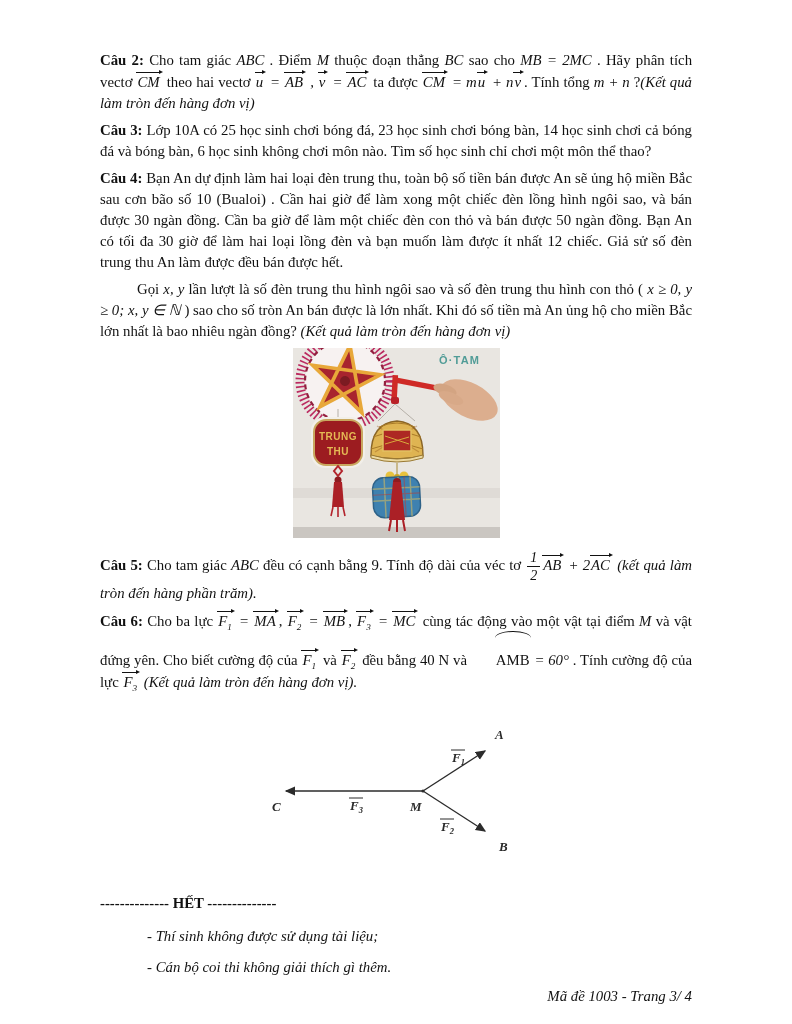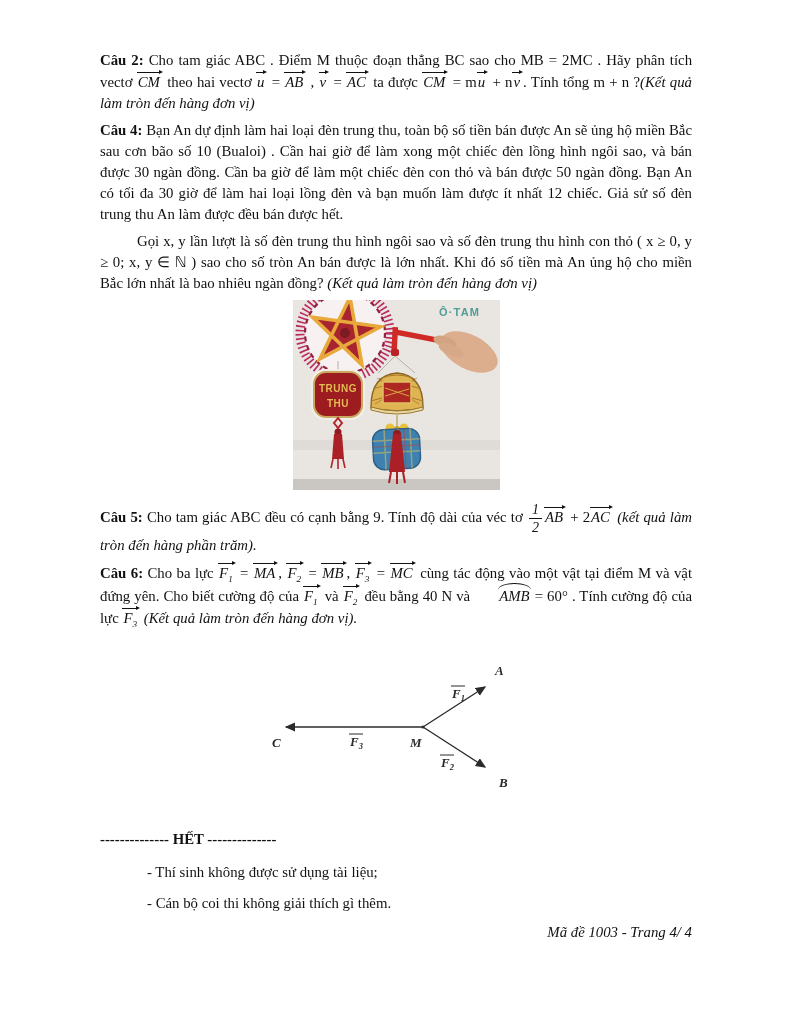--- a/index.html
+++ b/index.html
@@ -3,53 +3,54 @@
 <meta charset="utf-8">
 <style>
   html,body{margin:0;padding:0;}
   body{width:792px;height:1024px;background:#ffffff;overflow:hidden;
        font-family:"Liberation Serif", serif;color:#111;}
   .page{padding:50px 100px 0 100px;box-sizing:border-box;}
   p.para{font-size:14.8px;line-height:1.42;text-align:justify;margin:0 0 6px 0;}
   p.para.indent{text-indent:37px;}
   .b{font-weight:bold;}
   .i{font-style:italic;}
-  .m{}
+  .m{font-style:italic;}
   
   .vec{font-style:italic;position:relative;display:inline-block;padding:2px 3px 0 1px;line-height:1.25;}
   .vec::before{content:"";position:absolute;top:1px;left:0;right:4px;height:1px;background:#111;}
   .vec::after{content:"";position:absolute;top:-1px;right:0;width:0;height:0;
               border-left:4px solid #111;border-top:2.5px solid transparent;border-bottom:2.5px solid transparent;}
   .vec sub{font-size:0.62em;font-style:italic;line-height:0;}
   
-  .arc{font-style:italic;position:relative;display:inline-block;padding:3px 1px 0;line-height:1.25;margin-left:24px;}
+  .arc{position:relative;display:inline-block;padding:19px 1px 0;line-height:1.25;margin-left:24px;}
   .arc::before{content:"";position:absolute;top:-1px;left:0;right:0;height:6px;
                border-top:1.3px solid #111;border-radius:50% 50% 0 0/100% 100% 0 0;}
   
   .frac{display:inline-flex;flex-direction:column;align-items:center;vertical-align:middle;
         font-style:italic;line-height:1.05;margin:0 2px;font-size:0.95em;}
   .frac .num{border-bottom:1.2px solid #111;padding:0 3px 1px;}
   .frac .den{padding-top:1px;}
   figure{margin:0;}
   .photo-fig{width:207px;margin:2px auto 8px auto;}
   .diagram-fig{margin:26px 0 0 152px;width:280px;}
   .divider{font-weight:bold;font-size:14.8px;margin:32px 0 0 0;}
   .notes{margin:14px 0 0 47px;}
-  .notes p{margin:8px 0 10px 0;font-size:14.8px;line-height:1.45;}
+  .notes p{margin:8px 0 10px 0;font-style:italic;font-size:14.8px;line-height:1.45;}
   .page-label{margin-top:10px;text-align:right;font-style:italic;font-size:14.8px;}
   .dlabel{font-family:"Liberation Serif", serif;font-style:italic;font-weight:bold;font-size:13px;fill:#2b2b2b;}
   .sign-text{font-family:"Liberation Sans", sans-serif;font-weight:bold;font-size:10px;letter-spacing:0.5px;}
   .logo-text{font-family:"Liberation Sans", sans-serif;font-weight:600;font-size:11px;letter-spacing:1.2px;}
 </style>
 </head>
 <body>
 
 <div class="page">
 
   <p class="para"><span class="b">Câu 2:</span><span> Cho tam giác </span><span class="m">ABC</span><span> . Điểm </span><span class="m">M</span><span> thuộc đoạn thẳng </span><span class="m">BC</span><span> sao cho </span><span class="m">MB = 2MC</span><span> . Hãy phân tích vectơ </span><span class="vec">CM</span><span> theo hai vectơ </span><span class="vec">u</span><span class="m"> = </span><span class="vec">AB</span><span class="m"> , </span><span class="vec">v</span><span class="m"> = </span><span class="vec">AC</span><span> ta được </span><span class="vec">CM</span><span class="m"> = </span><span class="m">m</span><span class="vec">u</span><span class="m"> + </span><span class="m">n</span><span class="vec">v</span><span>. Tính tổng </span><span class="m">m + n</span><span> ?</span><span class="i">(Kết quả làm tròn đến hàng đơn vị)</span></p>
+  <p class="para"><span class="b">Câu 3:</span><span> Lớp 10A có 25 học sinh chơi bóng đá, 23 học sinh chơi bóng bàn, 14 học sinh chơi cả bóng đá và bóng bàn, 6 học sinh không chơi môn nào. Tìm số học sinh chỉ chơi một môn thể thao?</span></p>
   <p class="para"><span class="b">Câu 4:</span><span> Bạn An dự định làm hai loại đèn trung thu, toàn bộ số tiền bán được An sẽ ủng hộ miền Bắc sau cơn bão số 10  (Bualoi) . Cần hai giờ để làm xong một chiếc đèn lồng hình ngôi sao, và bán được 30 ngàn đồng. Cần ba giờ để làm một chiếc đèn con thỏ và bán được 50 ngàn đồng. Bạn An có tối đa 30 giờ để làm hai loại lồng đèn và bạn muốn làm được ít nhất 12 chiếc. Giả sử số đèn trung thu An làm được đều bán được hết.</span></p>
   <p class="para indent"><span>Gọi </span><span class="m">x, y</span><span> lần lượt là số đèn trung thu hình ngôi sao và số đèn trung thu hình con thỏ ( </span><span class="m">x ≥ 0, y ≥ 0; x, y ∈ ℕ</span><span> ) sao cho số tròn An bán được là lớn nhất. Khi đó số tiền mà An ủng hộ cho miền Bắc lớn nhất là bao nhiêu ngàn đồng? </span><span class="i">(Kết quả làm tròn đến hàng đơn vị)</span></p>
 
   <figure class="photo-fig">
     <svg width="207" height="190" viewBox="0 0 207 190">
 
       <rect width="207" height="190" fill="#e9e6e1"></rect>
       <rect y="140" width="207" height="10" fill="#dcd8d3" opacity="0.8"></rect>
       <rect y="179" width="207" height="11" fill="#cac6c1"></rect>
 
@@ -147,15 +148,15 @@
     </svg>
   </figure>
 
   <p class="divider">-------------- HẾT --------------</p>
 
   <div class="notes">
     <p>- Thí sinh không được sử dụng tài liệu;</p>
     <p>- Cán bộ coi thi không giải thích gì thêm.</p>
   </div>
 
-  <p class="page-label">Mã đề 1003 - Trang 4/ 4</p>
+  <p class="page-label">Mã đề 1003 - Trang 3/ 4</p>
 
 </div>
 
 </body></html>

